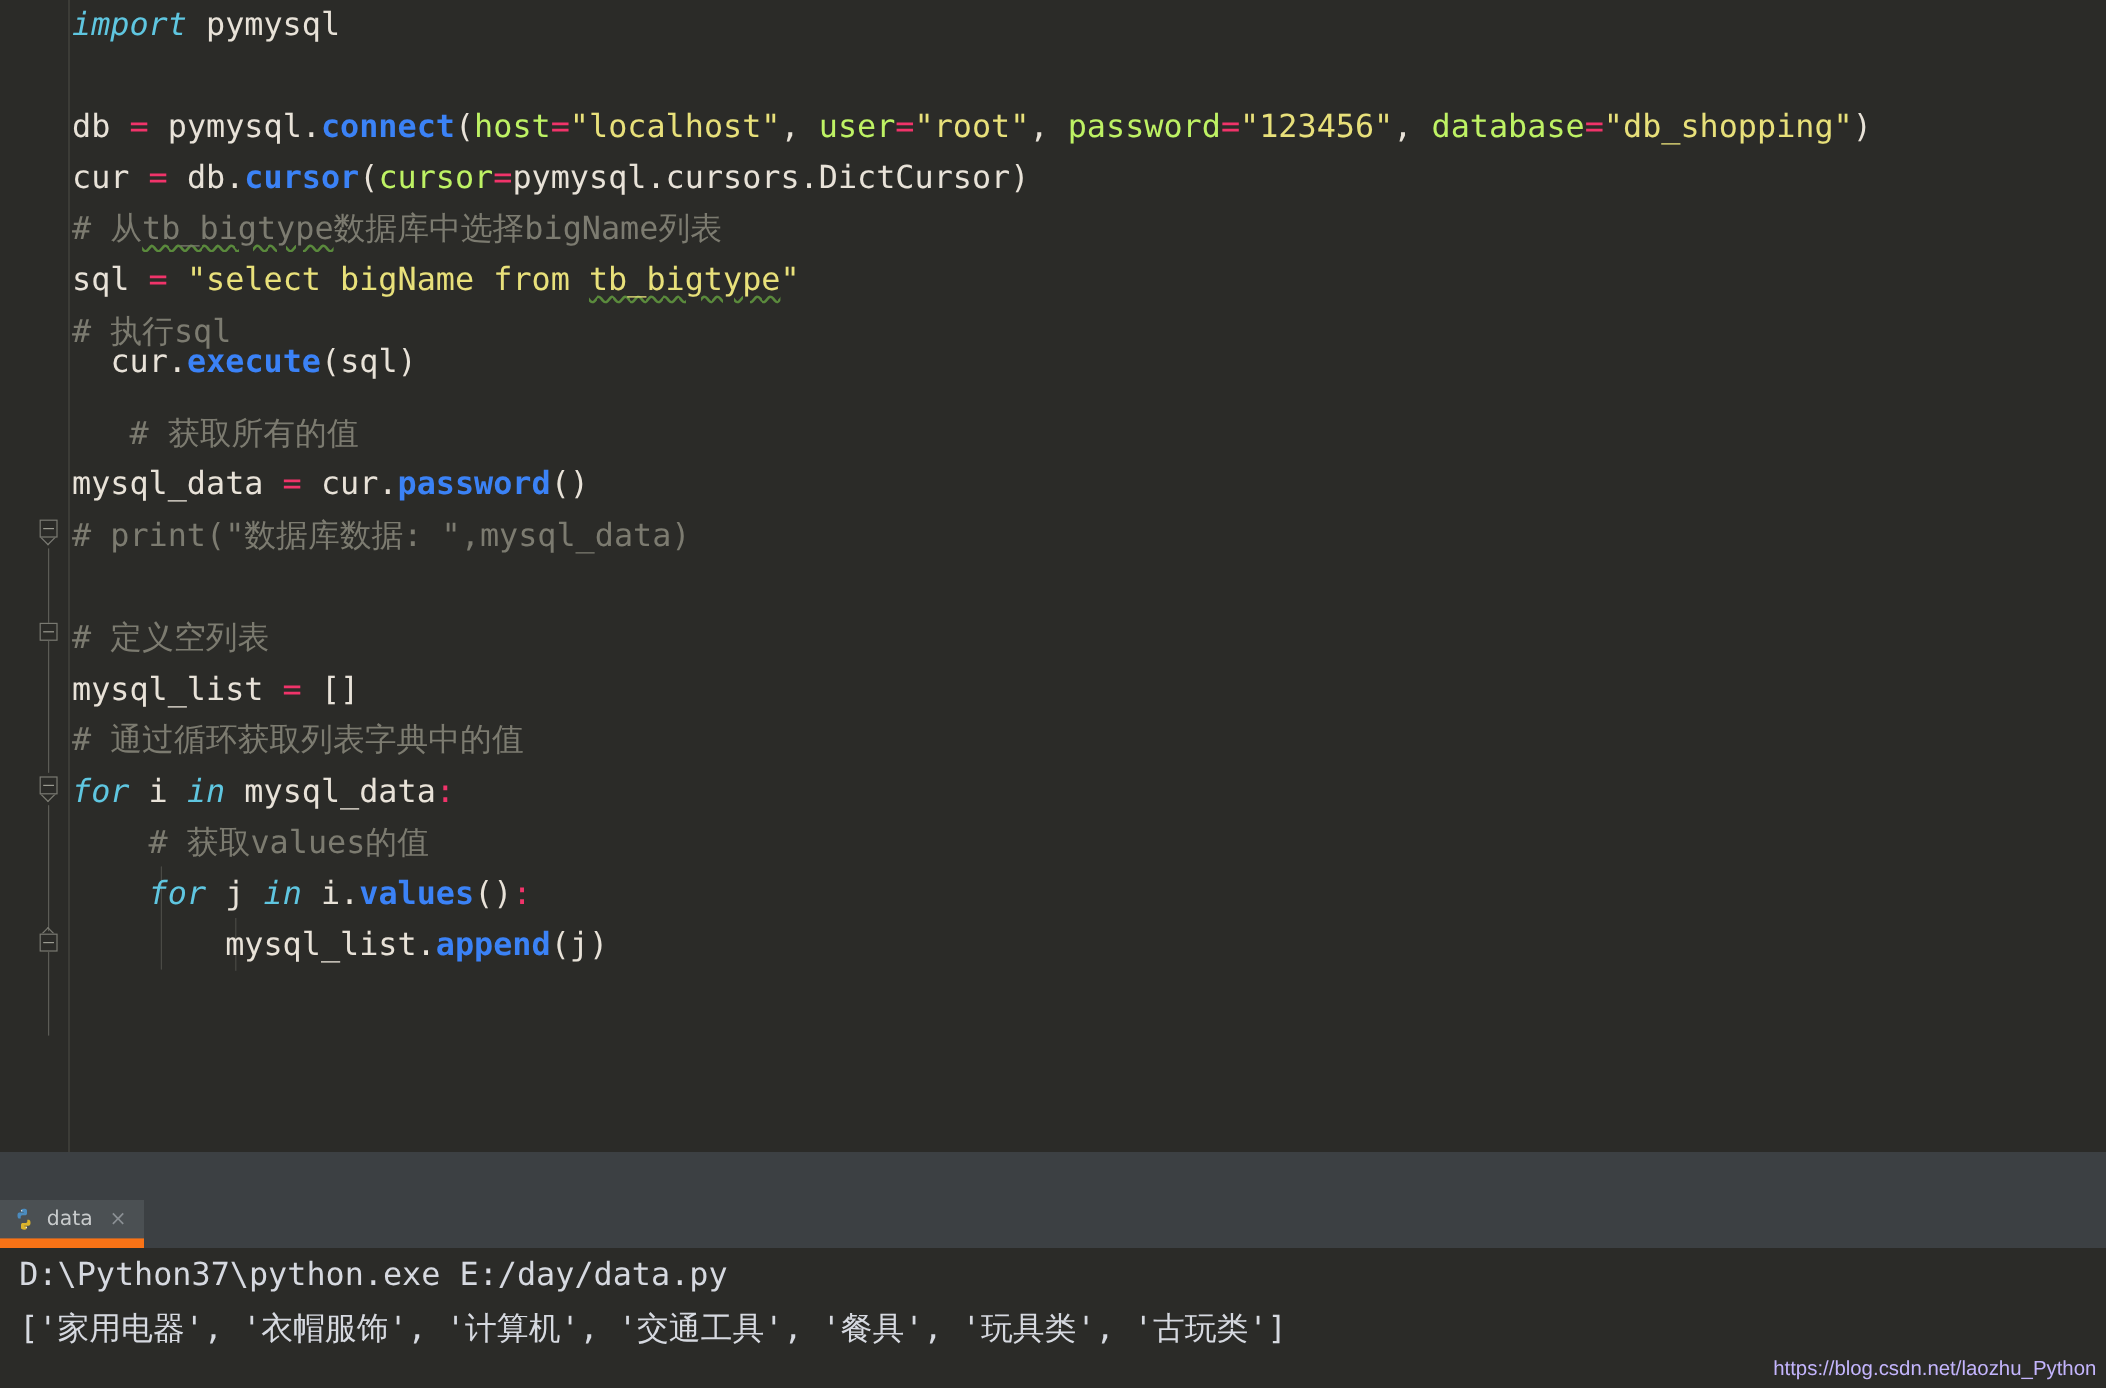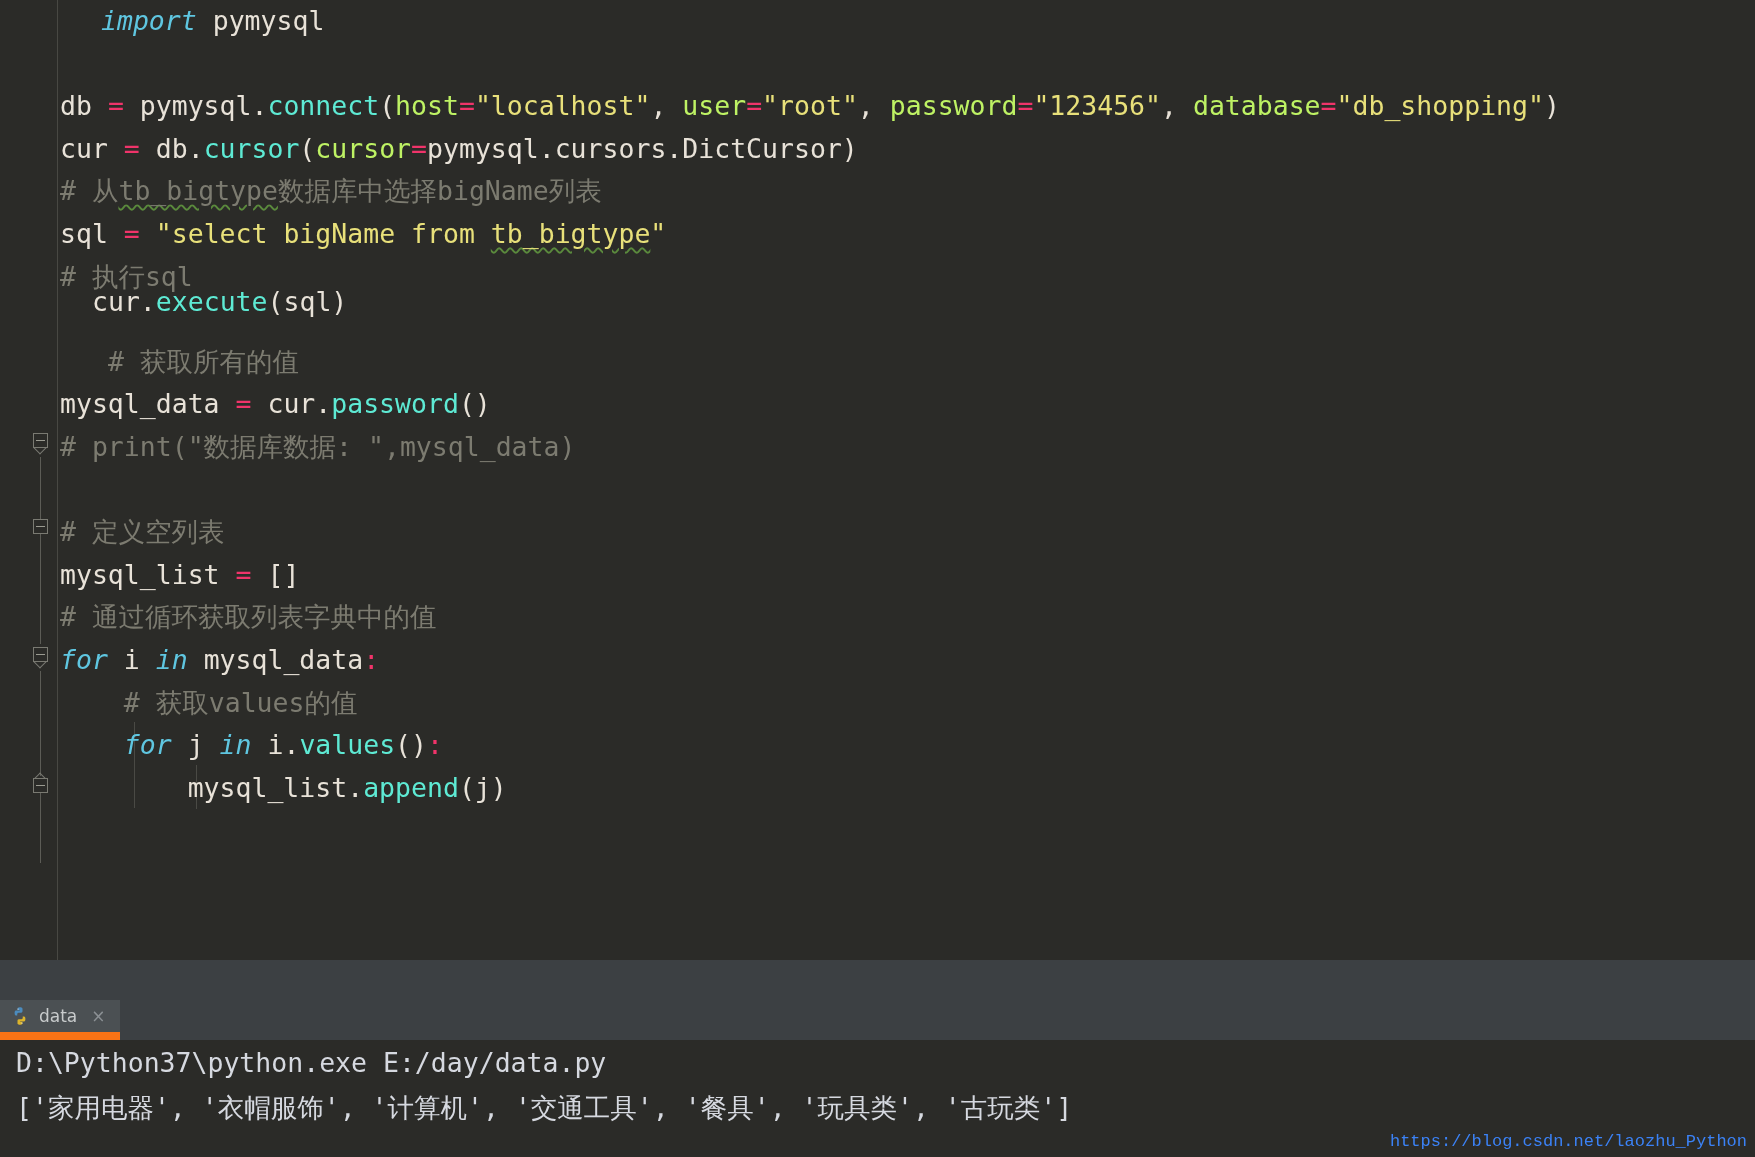--- a/index.html
+++ b/index.html
@@ -53,21 +53,21 @@
     line-height: 42.6px;
     white-space: pre;
     font-size: 26.5px;
     letter-spacing: 0px;
     font-family: "DejaVu Sans Mono", monospace;
   }
 
   
   .kw      { color: #5fc6e0; font-style: italic; }
   .plain   { color: #e8e2d8; }
-  .fn      { color: #5eead4; }                        
+  .fn      { color: #3b82f6; font-weight: bold; }                        
   .op      { color: #f0346a; }                        
   .param   { color: #bef264; }                        
   .str     { color: #e8e07a; }
   .comment { color: #7c7b70; }
   .builtin { color: #6fb6d6; }
   .colon   { color: #f0346a; }
 
   
   .wavy {
     text-decoration: underline;
@@ -198,23 +198,23 @@
     white-space: pre;
     font-size: 26.5px;
     line-height: 42px;
     color: #d6d9e0;
     font-family: "DejaVu Sans Mono", monospace;
   }
   #watermark {
     position: absolute;
     right: 8px;
     bottom: 6px;
-    color: #3b82f6;
+    color: #c4b5fd;
     font-size: 17px;
-    font-family: Liberation Mono, monospace;
+    font-family: Liberation Sans, sans-serif;
     font-style: normal;
     text-align: right;
   }
 </style>
 </head>
 <body>
 
 <div id="editor">
 
   <div id="gutter">
@@ -234,21 +234,21 @@
     <div class="fold-box" style="top:778px;"></div>
     <div class="fold-line" style="top:793px; height:70px;"></div>
   </div>
 
   <div id="gutter-rule"></div>
 
   <div class="code-area">
 
     <div class="indent-guide" style="left:74px; top:722px; height:86px;"></div>
     <div class="indent-guide" style="left:136px; top:765px; height:44px;"></div>
-  <div class="line" style="top: 0px; margin-left: 41px;"><span class="kw">import</span><span class="plain"> pymysql</span></div>
+  <div class="line" style="top: 0px;"><span class="kw">import</span><span class="plain"> pymysql</span></div>
       <div class="line" style="top: 42.6px;"></div>
       <div class="line" style="top: 85.2px;"><span class="plain">db </span><span class="op">=</span><span class="plain"> pymysql.</span><span class="fn">connect</span><span class="plain">(</span><span class="param">host</span><span class="op">=</span><span class="str">"localhost"</span><span class="plain">, </span><span class="param">user</span><span class="op">=</span><span class="str">"root"</span><span class="plain">, </span><span class="param">password</span><span class="op">=</span><span class="str">"123456"</span><span class="plain">, </span><span class="param">database</span><span class="op">=</span><span class="str">"db_shopping"</span><span class="plain">)</span></div>
       <div class="line" style="top: 127.8px;"><span class="plain">cur </span><span class="op">=</span><span class="plain"> db.</span><span class="fn">cursor</span><span class="plain">(</span><span class="param">cursor</span><span class="op">=</span><span class="plain">pymysql.cursors.DictCursor)</span></div>
       <div class="line" style="top: 170.4px;"><span class="comment"># 从</span><span class="comment wavy">tb_bigtype</span><span class="comment">数据库中选择bigName列表</span></div>
       <div class="line" style="top: 213px;"><span class="plain">sql </span><span class="op">=</span><span class="plain"> </span><span class="str">"select bigName from </span><span class="str wavy">tb_bigtype</span><span class="str">"</span></div>
       <div class="line" style="top: 255.6px;"><span class="comment"># 执行sql</span></div>
       <div class="line" style="top: 281px; margin-left: 32px;"><span class="plain">cur.</span><span class="fn">execute</span><span class="plain">(sql)</span></div>
       <div class="line" style="top: 340.8px; margin-left: 48px;"><span class="comment"># 获取所有的值</span></div>
       <div class="line" style="top: 383.4px;"><span class="plain">mysql_data </span><span class="op">=</span><span class="plain"> cur.</span><span class="fn">password</span><span class="plain">()</span></div>
       <div class="line" style="top: 426px;"><span class="comment"># print("数据库数据: ",mysql_data)</span></div>

